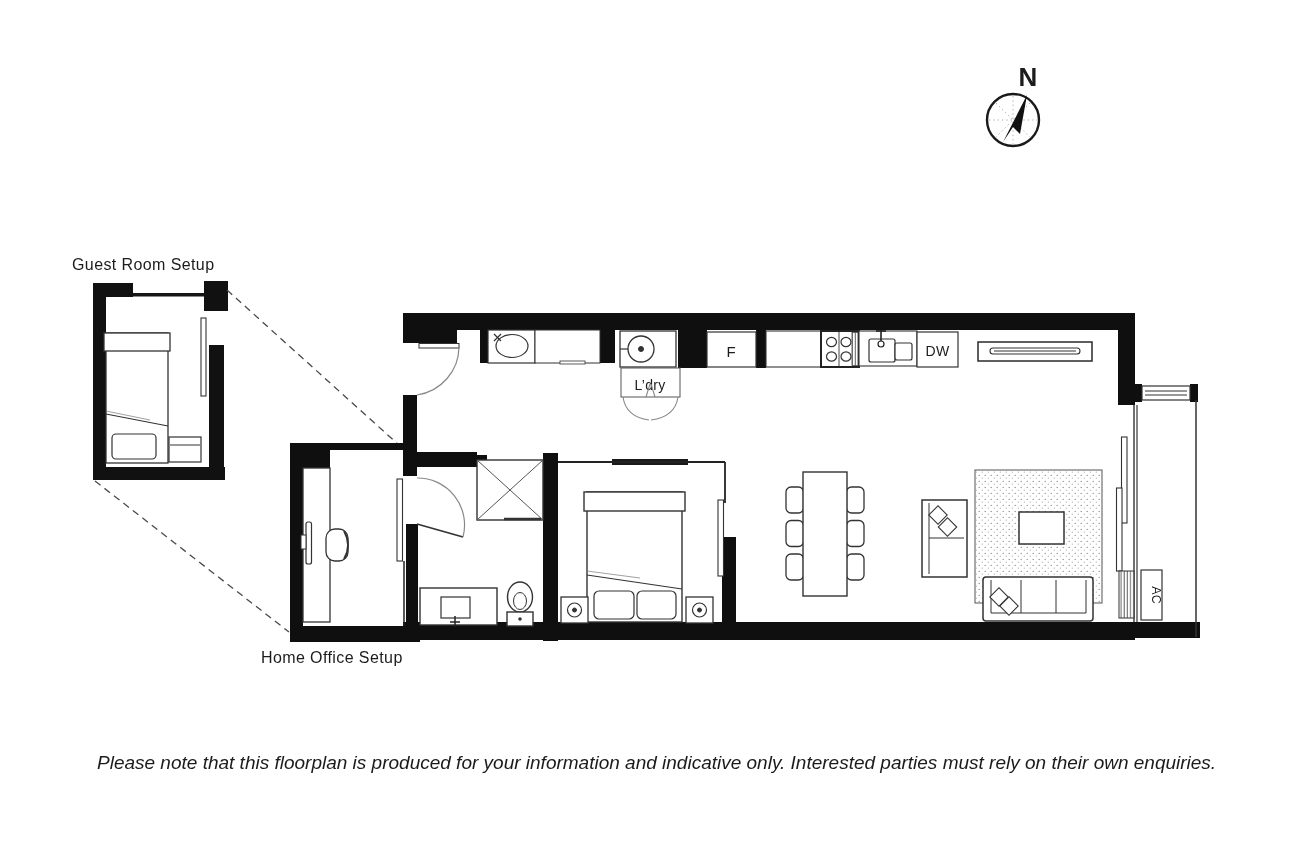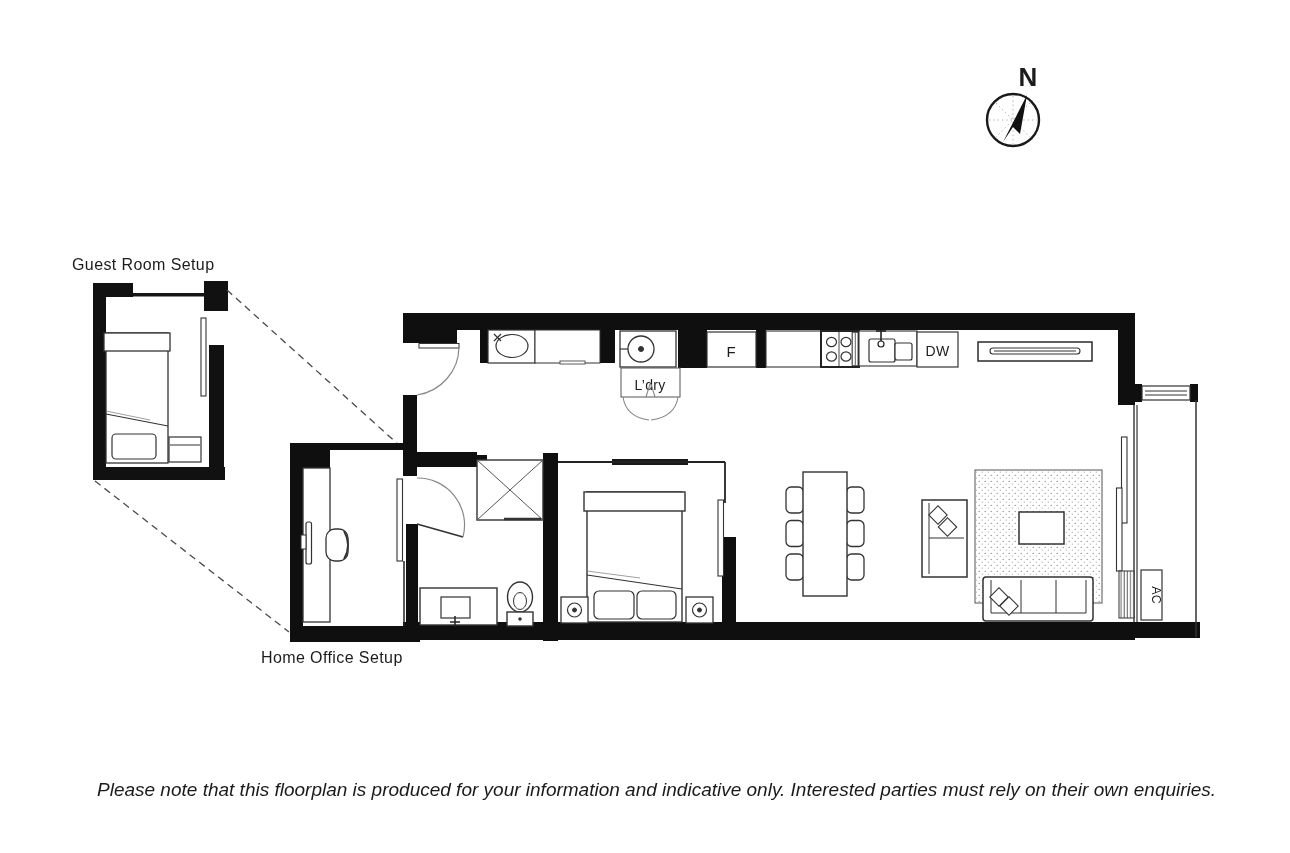--- a/index.html
+++ b/index.html
@@ -5,21 +5,21 @@
   html,body{margin:0;padding:0;background:#fff;}
   .canvas{position:relative;width:1290px;height:853px;background:#ffffff;overflow:hidden;
           font-family:"Liberation Sans","DejaVu Sans",sans-serif;}
   svg text{font-family:"Liberation Sans","DejaVu Sans",sans-serif;fill:#1c1c1c;}
   .setup-label{font-size:16px;font-weight:500;letter-spacing:.4px;}
   .plan-label{font-size:14px;letter-spacing:.3px;}
   .fridge-label{font-size:15px;}
   .ac-label{font-size:12.5px;}
   .north-label{font-size:26px;font-weight:700;}
   .disclaimer{position:absolute;left:97px;top:749px;width:1130px;
-              font-style:italic;font-size:19px;line-height:1.45;color:#1b1b1b;margin-top:27px;}
+              font-style:italic;font-size:19px;line-height:1.45;color:#1b1b1b;}
 </style>
 </head>
 <body>
 
 <div class="canvas">
 <svg width="1290" height="853" viewBox="0 0 1290 853">
   <defs>
     <pattern id="dots" width="6" height="6" patternUnits="userSpaceOnUse">
       <circle cx="1.2" cy="1.4" r="0.7" fill="#8d8d8d"></circle>
       <circle cx="4.3" cy="4.1" r="0.6" fill="#a0a0a0"></circle>

